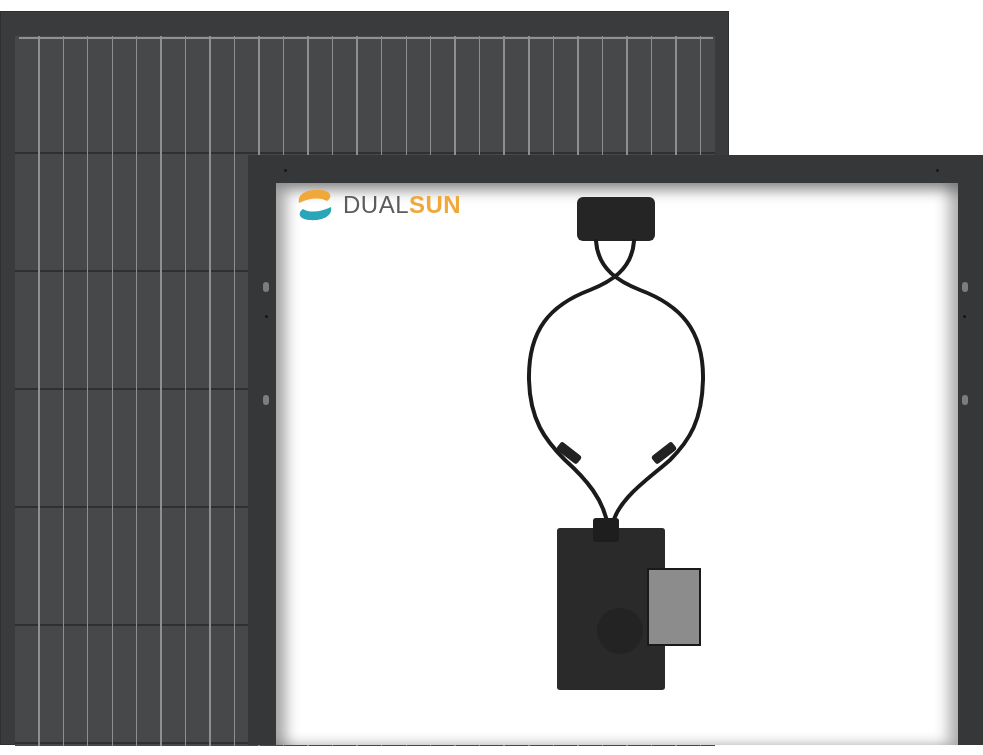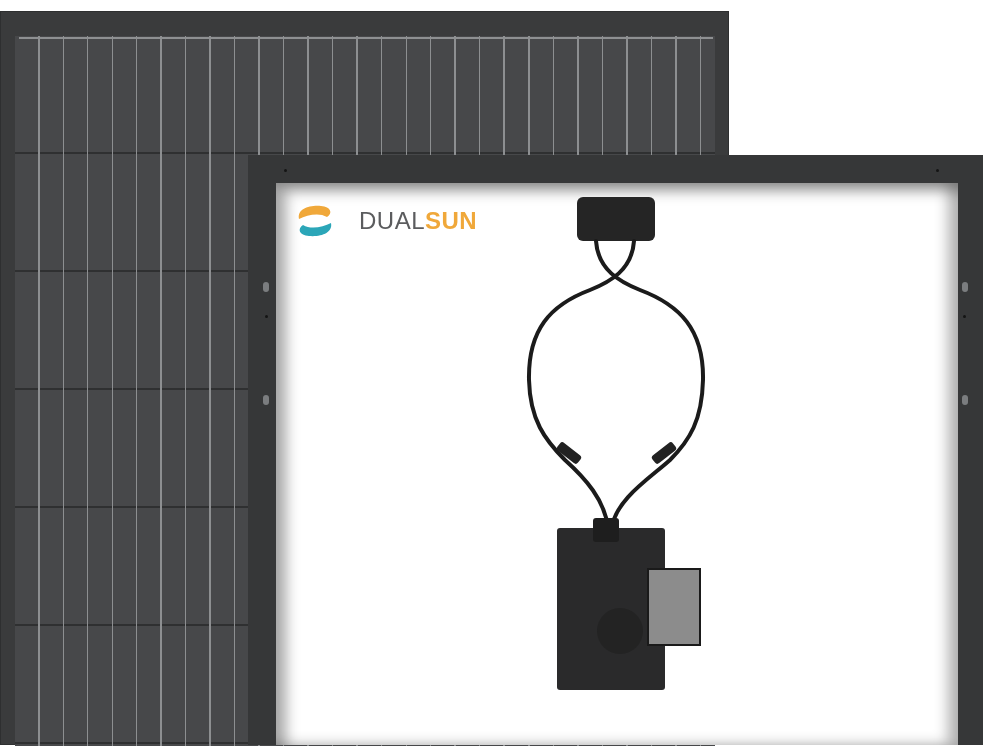--- a/index.html
+++ b/index.html
@@ -8,21 +8,21 @@
   .back-cells{position:absolute;left:14px;top:24px;width:700px;height:710px;
     background:
       repeating-linear-gradient(90deg, transparent 0 23px, #8d8f91 23px 24.5px),
       repeating-linear-gradient(180deg, transparent 0 116px, #2f3031 116px 118px),
       #47484a;}
   .back-topbar{position:absolute;left:18px;top:25px;width:694px;height:2px;background:#8e9092;}
   .front-panel{position:absolute;left:248px;top:155px;width:735px;height:590px;background:#363738;box-sizing:border-box;}
   .front-inner{position:absolute;left:28px;top:28px;right:25px;bottom:0;background:#ffffff;box-shadow:inset 10px 8px 14px rgba(0,0,0,0.35), inset -10px 0 14px rgba(0,0,0,0.3);}
   .hole{position:absolute;width:6px;height:10px;border-radius:3px;background:#7b7d7f;}
   .dot{position:absolute;width:3px;height:3px;border-radius:50%;background:#141414;}
-  .logo{position:absolute;left:295px;top:203px;display:flex;align-items:center;gap:24px;}
+  .logo{position:absolute;left:295px;top:187px;display:flex;align-items:center;gap:8px;}
   .logo-text{font-size:24px;letter-spacing:0.5px;}
   .logo-dual{color:#5b5c5e;}
   .logo-sun{color:#f0a83a;font-weight:bold;}
   .jbox{position:absolute;left:577px;top:197px;width:78px;height:44px;background:#252525;border-radius:6px;}
   .micro{position:absolute;left:557px;top:528px;width:108px;height:162px;background:#2a2a2b;border-radius:3px;}
   .micro-label{position:absolute;left:647px;top:568px;width:50px;height:74px;background:#8c8c8c;border:2px solid #1a1a1a;}
   .cables{position:absolute;left:0;top:0;}
 </style>
 </head>
 <body>

